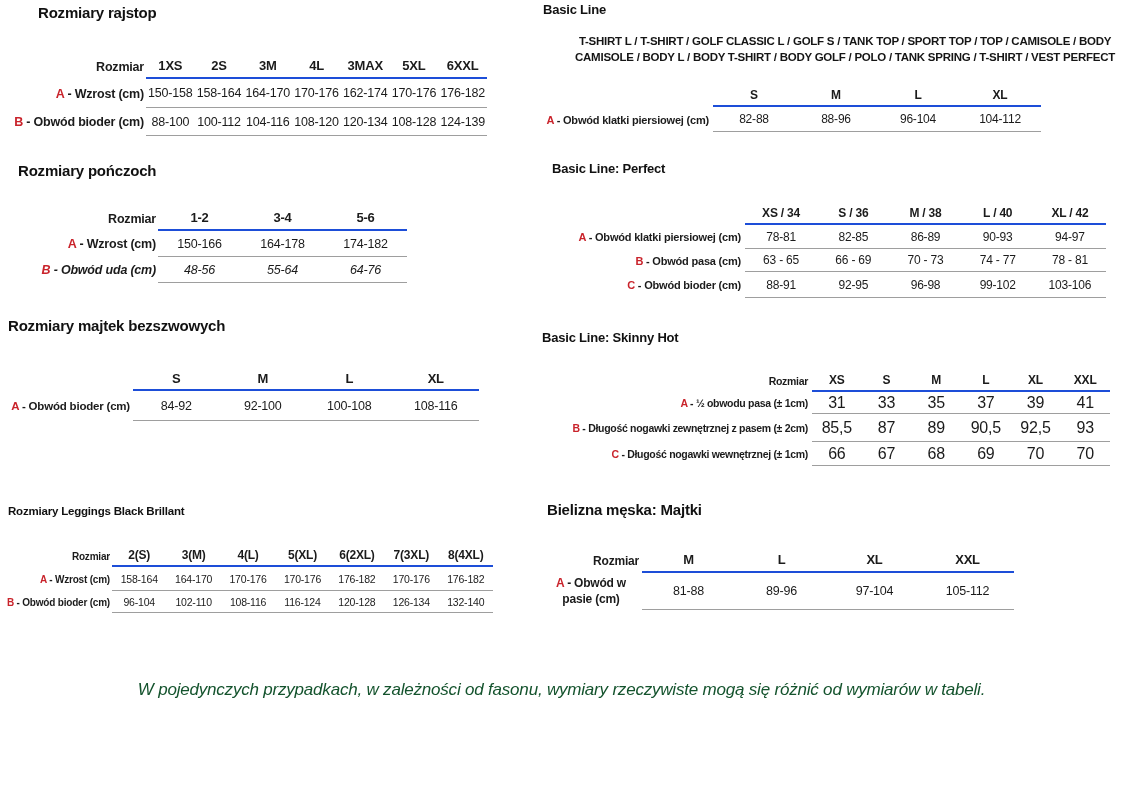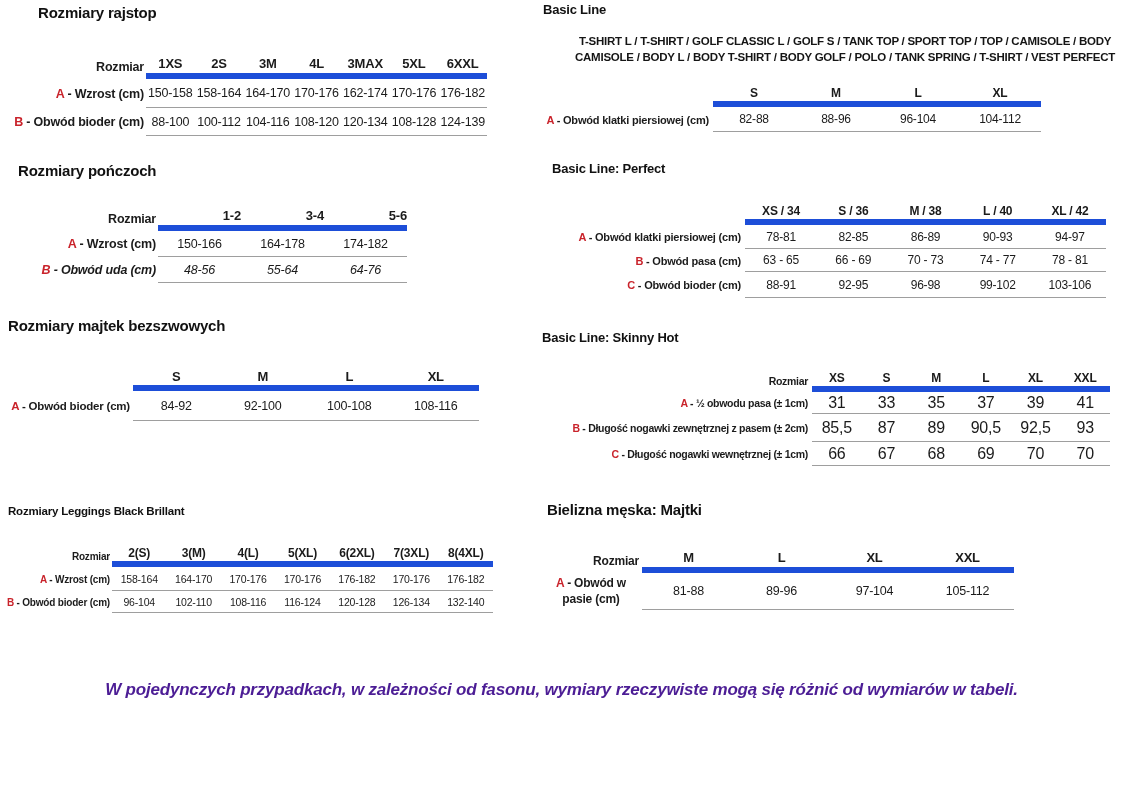--- a/index.html
+++ b/index.html
@@ -10,41 +10,41 @@
   .st15{font-size:15px;}
   .st13{font-size:13px;}
   .st12{font-size:11.5px;}
 
   
   .sztable{position:absolute;}
   .trow{display:flex;align-items:stretch;}
   .lcell{display:flex;align-items:center;justify-content:flex-end;font-weight:bold;overflow:visible;}
   .labeltext{white-space:nowrap;text-align:right;}
   .dcells{display:flex;align-items:center;}
-  .thead .dcells{border-bottom:6px solid #1d4ed8;}
+  .thead .dcells{border-bottom:2px solid #1d4ed8;}
   .trow:not(.thead) .dcells{border-bottom:1px solid #9e9e9e;}
   .dcell{flex:1;text-align:center;}
   .thead .dcell{font-weight:bold;}
   .letter{font-weight:bold;}
 
   
   #t1{left:0;top:54px;}
   #t1 .lcell{width:144px;font-size:12.5px;}
   #t1 .dcells{width:341px;margin-left:2px;}
   #t1 .thead .dcell{font-size:13px;}
   #t1 .trow:not(.thead) .dcell{font-size:12.5px;}
   #t1 .trow:nth-child(1){height:25px;}
   #t1 .trow:nth-child(2){height:29px;}
   #t1 .trow:nth-child(3){height:28px;}
 
   
   #t2{left:0;top:206px;}
   #t2 .lcell{width:156px;font-size:12.5px;}
   #t2 .dcells{width:249px;margin-left:2px;}
-  #t2 .thead .dcell{font-size:13px;text-align:right;}
+  #t2 .thead .dcell{font-size:13px;}
   #t2 .trow:not(.thead) .dcell{font-size:12.5px;}
   #t2 .trow:nth-child(1){height:25px;}
   #t2 .trow:nth-child(2){height:26px;}
   #t2 .trow:nth-child(3){height:26px;font-style:italic;}
 
   
   #t3{left:0;top:367px;}
   #t3 .lcell{width:130px;font-size:11.5px;}
   #t3 .dcells{width:346px;margin-left:3px;}
   #t3 .thead .dcell{font-size:13px;}
@@ -101,21 +101,21 @@
   #t8 .trow:not(.thead) .dcell{font-size:12.5px;}
   #t8 .trow:nth-child(1){height:25px;}
   #t8 .trow:nth-child(2){height:37px;}
   #t8 .trow:not(.thead) .lcell{}
   #t8 .trow:not(.thead) .labeltext{white-space:normal;text-align:center;line-height:1.3;}
 
   #products{position:absolute;left:560px;top:33px;width:570px;text-align:center;
     font-size:11.5px;font-weight:bold;line-height:1.4;letter-spacing:-0.25px;color:#151515;}
 
   #note{position:absolute;left:0;top:680px;width:1123px;text-align:center;
-    font-style:italic;font-size:17px;color:#4c1d95;letter-spacing:-0.2px;font-weight:bold;}
+    font-style:italic;font-size:17px;color:#14532d;letter-spacing:-0.2px;}
 </style>
 </head>
 <body>
 
 <div id="page">
 
   <div class="sec-title st15" style="left:38px;top:4px">Rozmiary rajstop</div>
   <div id="t1" class="sztable">
       <div class="trow thead">
         <div class="lcell">

